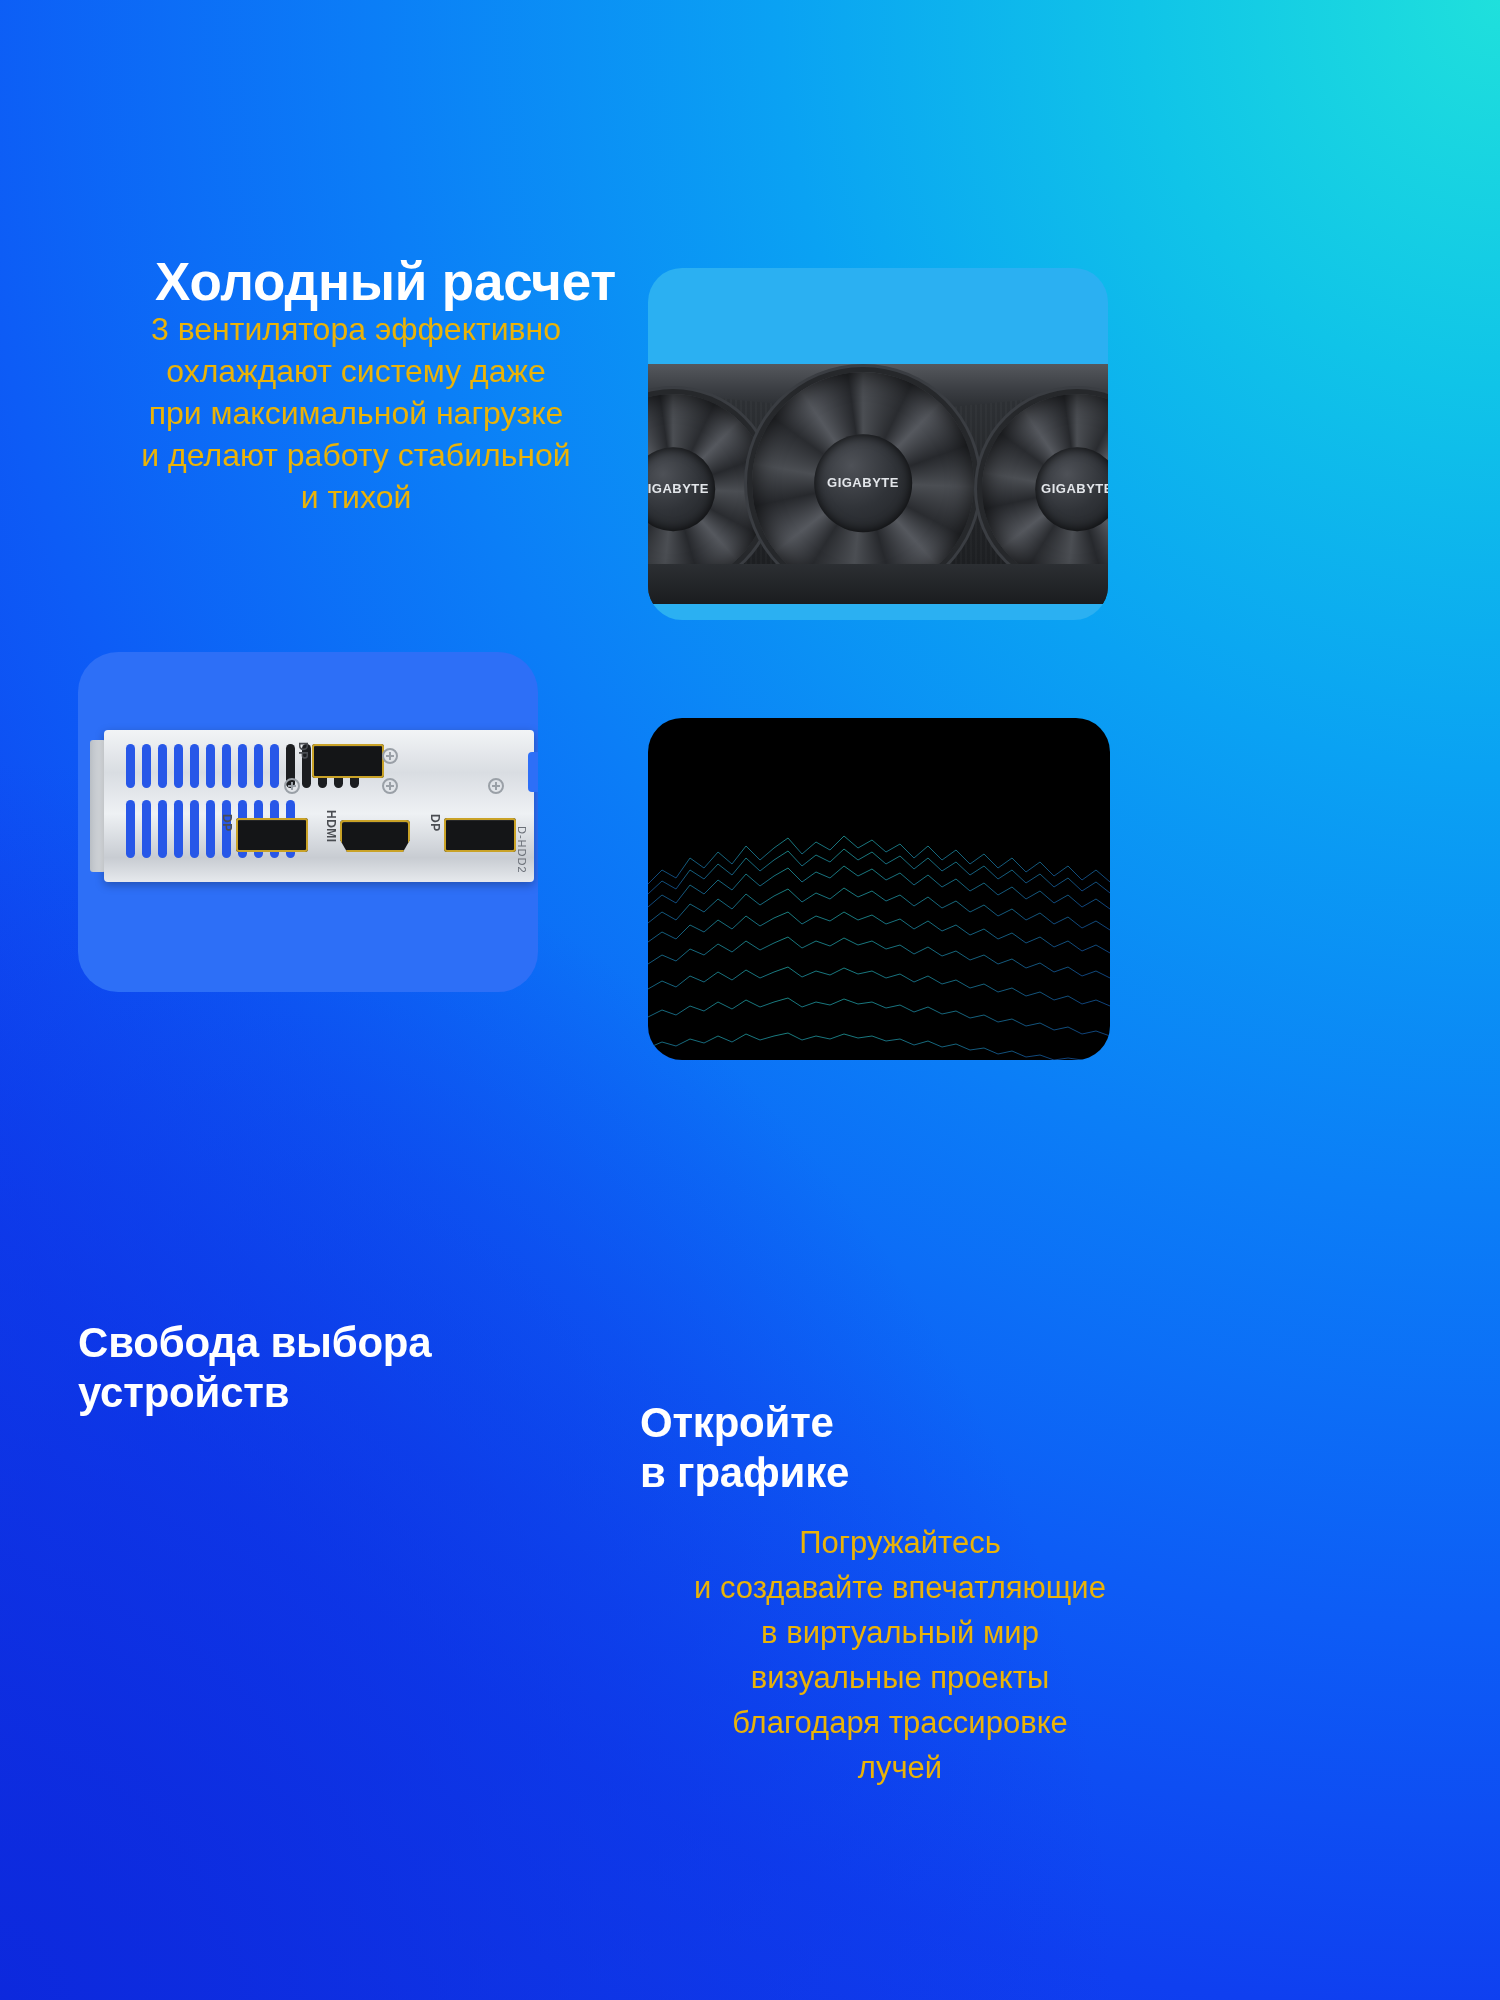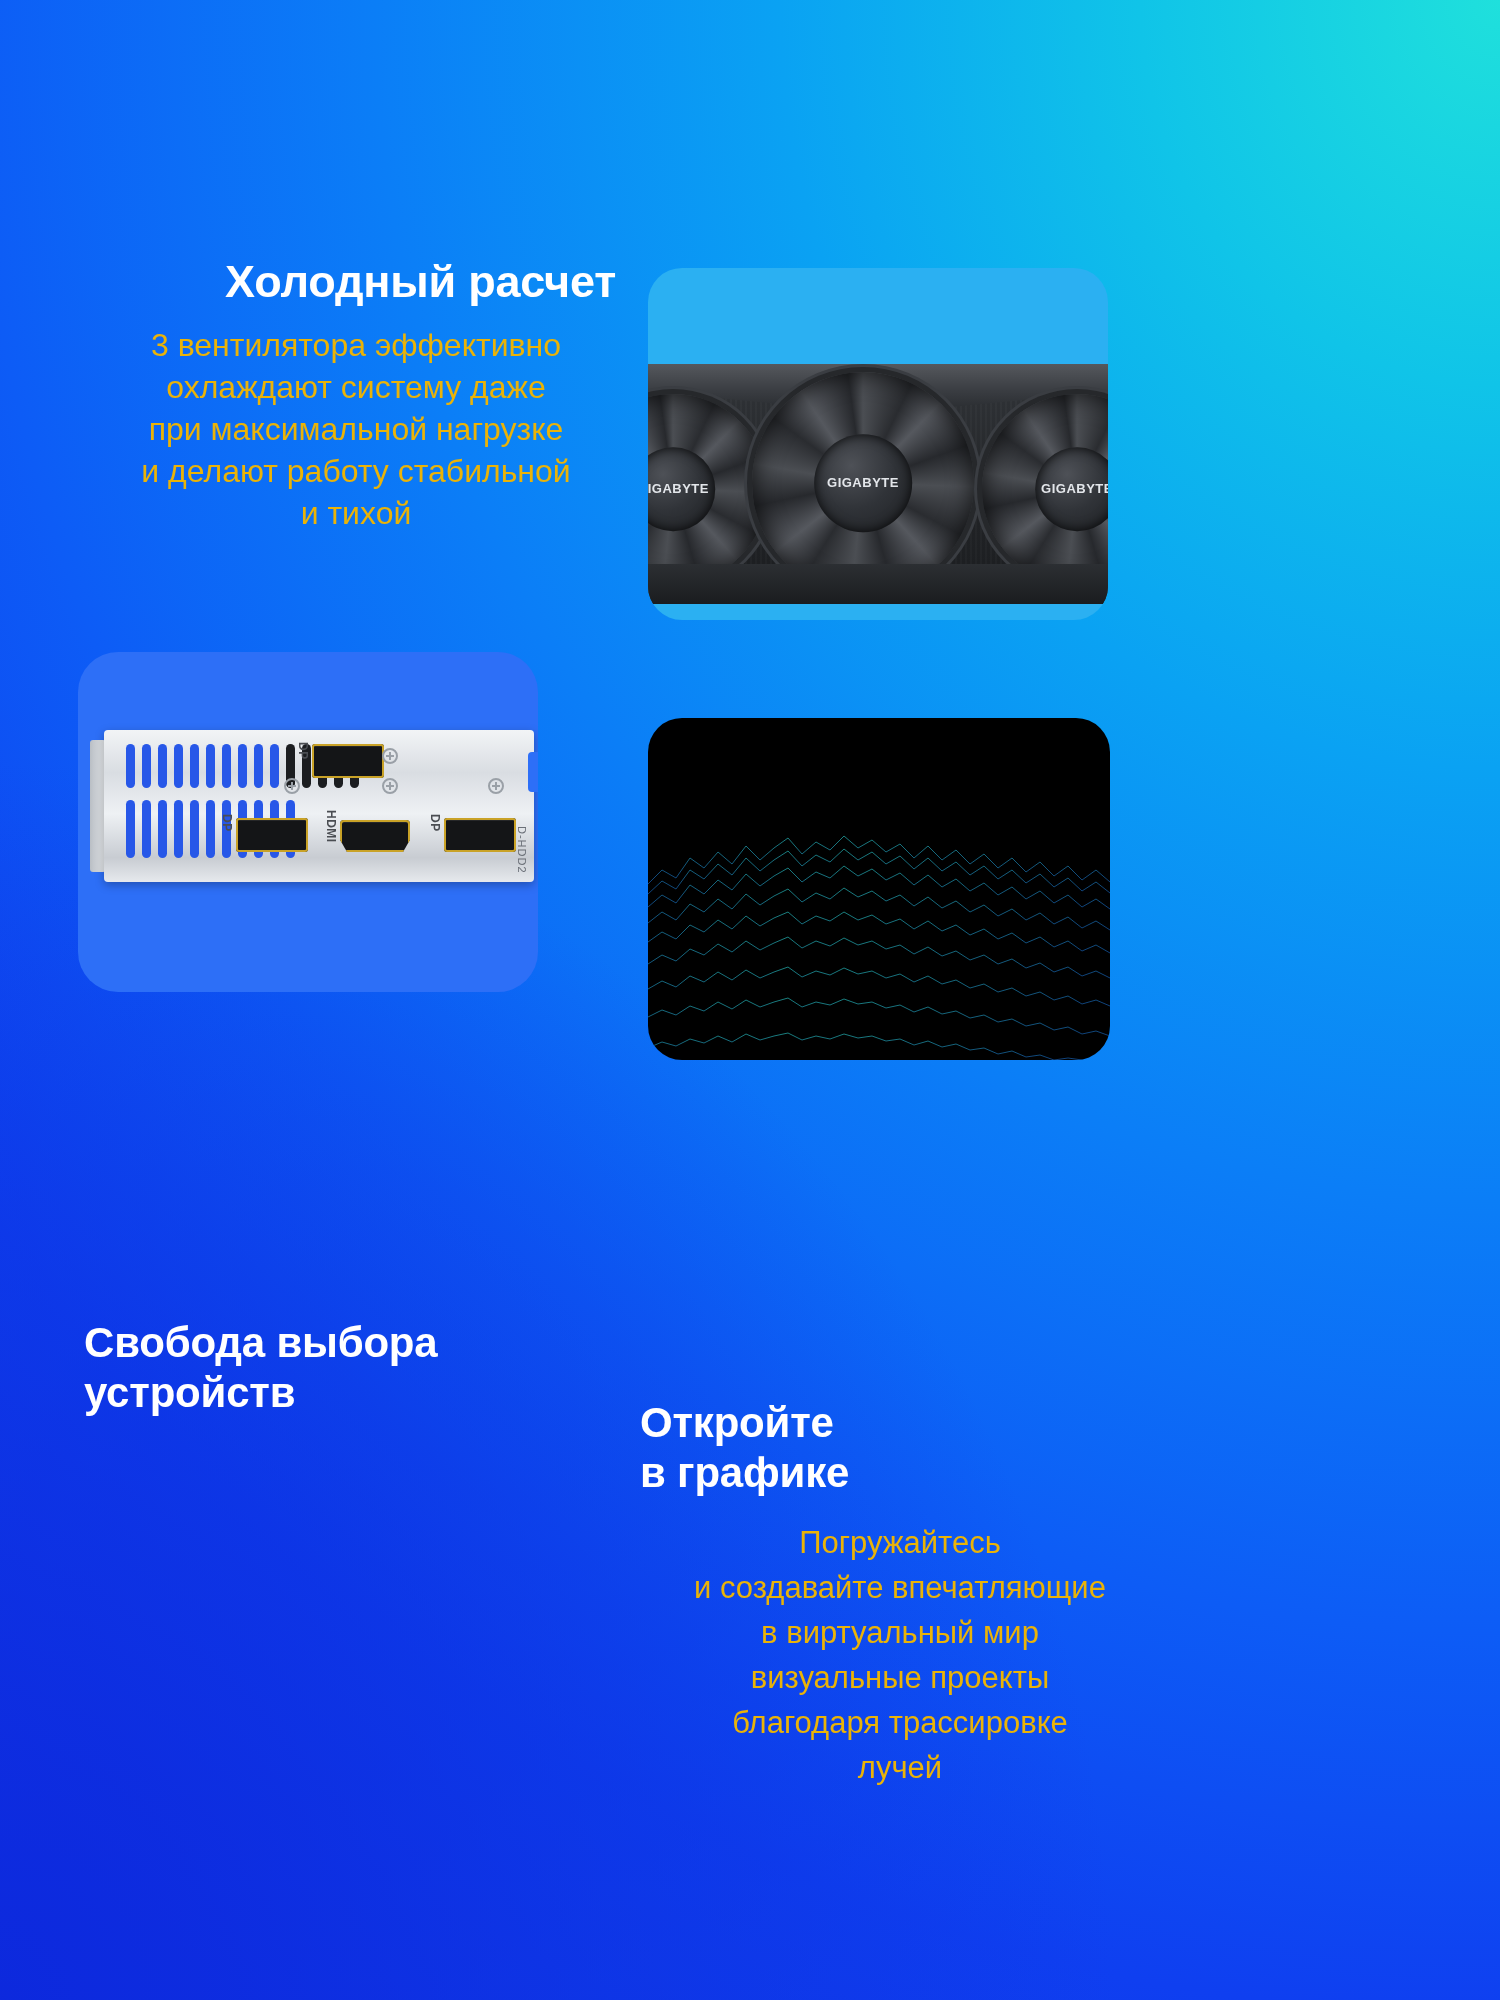--- a/index.html
+++ b/index.html
@@ -21,24 +21,24 @@
   }
 
   .layer { position:absolute; inset:0; }
 
   
   .tblock { position:absolute; color:#fff; }
   .h1 { font-weight:700; letter-spacing:-0.2px; }
   .bd { font-weight:400; color:#eab308;text-align:center; }
 
   #block-cooling { left:96px; top:256px; width:520px; text-align:right; }
-  #block-cooling .h1 { font-size:45px; line-height:52px; margin-bottom:16px; }
+  #block-cooling .h1 { font-size:53px; line-height:52px; }
   #block-cooling .bd { font-size:32px; line-height:42px; }
 
-  #block-ports { left:84px; top:1318px; width:470px; text-align:left; }
+  #block-ports { left:78px; top:1318px; width:470px; text-align:left; }
   #block-ports .h1 { font-size:42px; line-height:50px; margin-bottom:22px; }
   #block-ports .bd { font-size:31px; line-height:45px; }
 
   #block-graphics { left:640px; top:1398px; width:520px; text-align:left; }
   #block-graphics .h1 { font-size:42px; line-height:50px; margin-bottom:22px; }
   #block-graphics .bd { font-size:31px; line-height:45px; }
 
   
   .card { position:absolute; border-radius:34px; overflow:hidden; }
 

